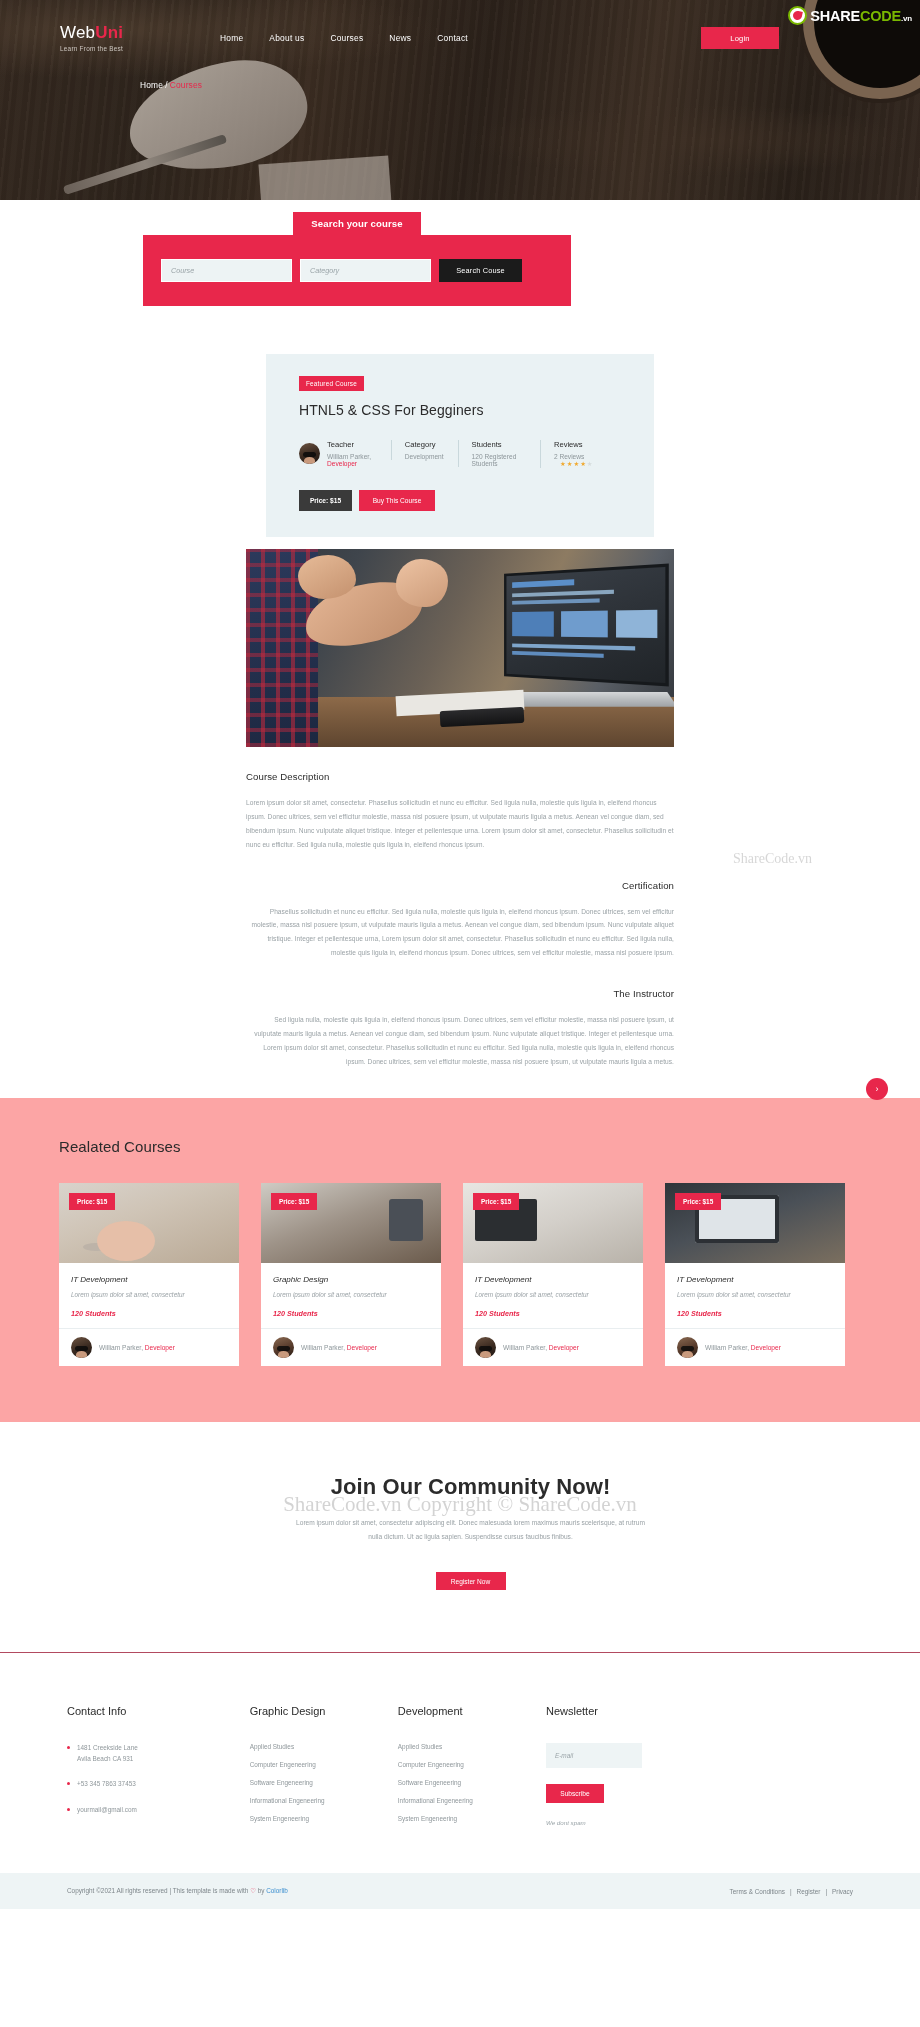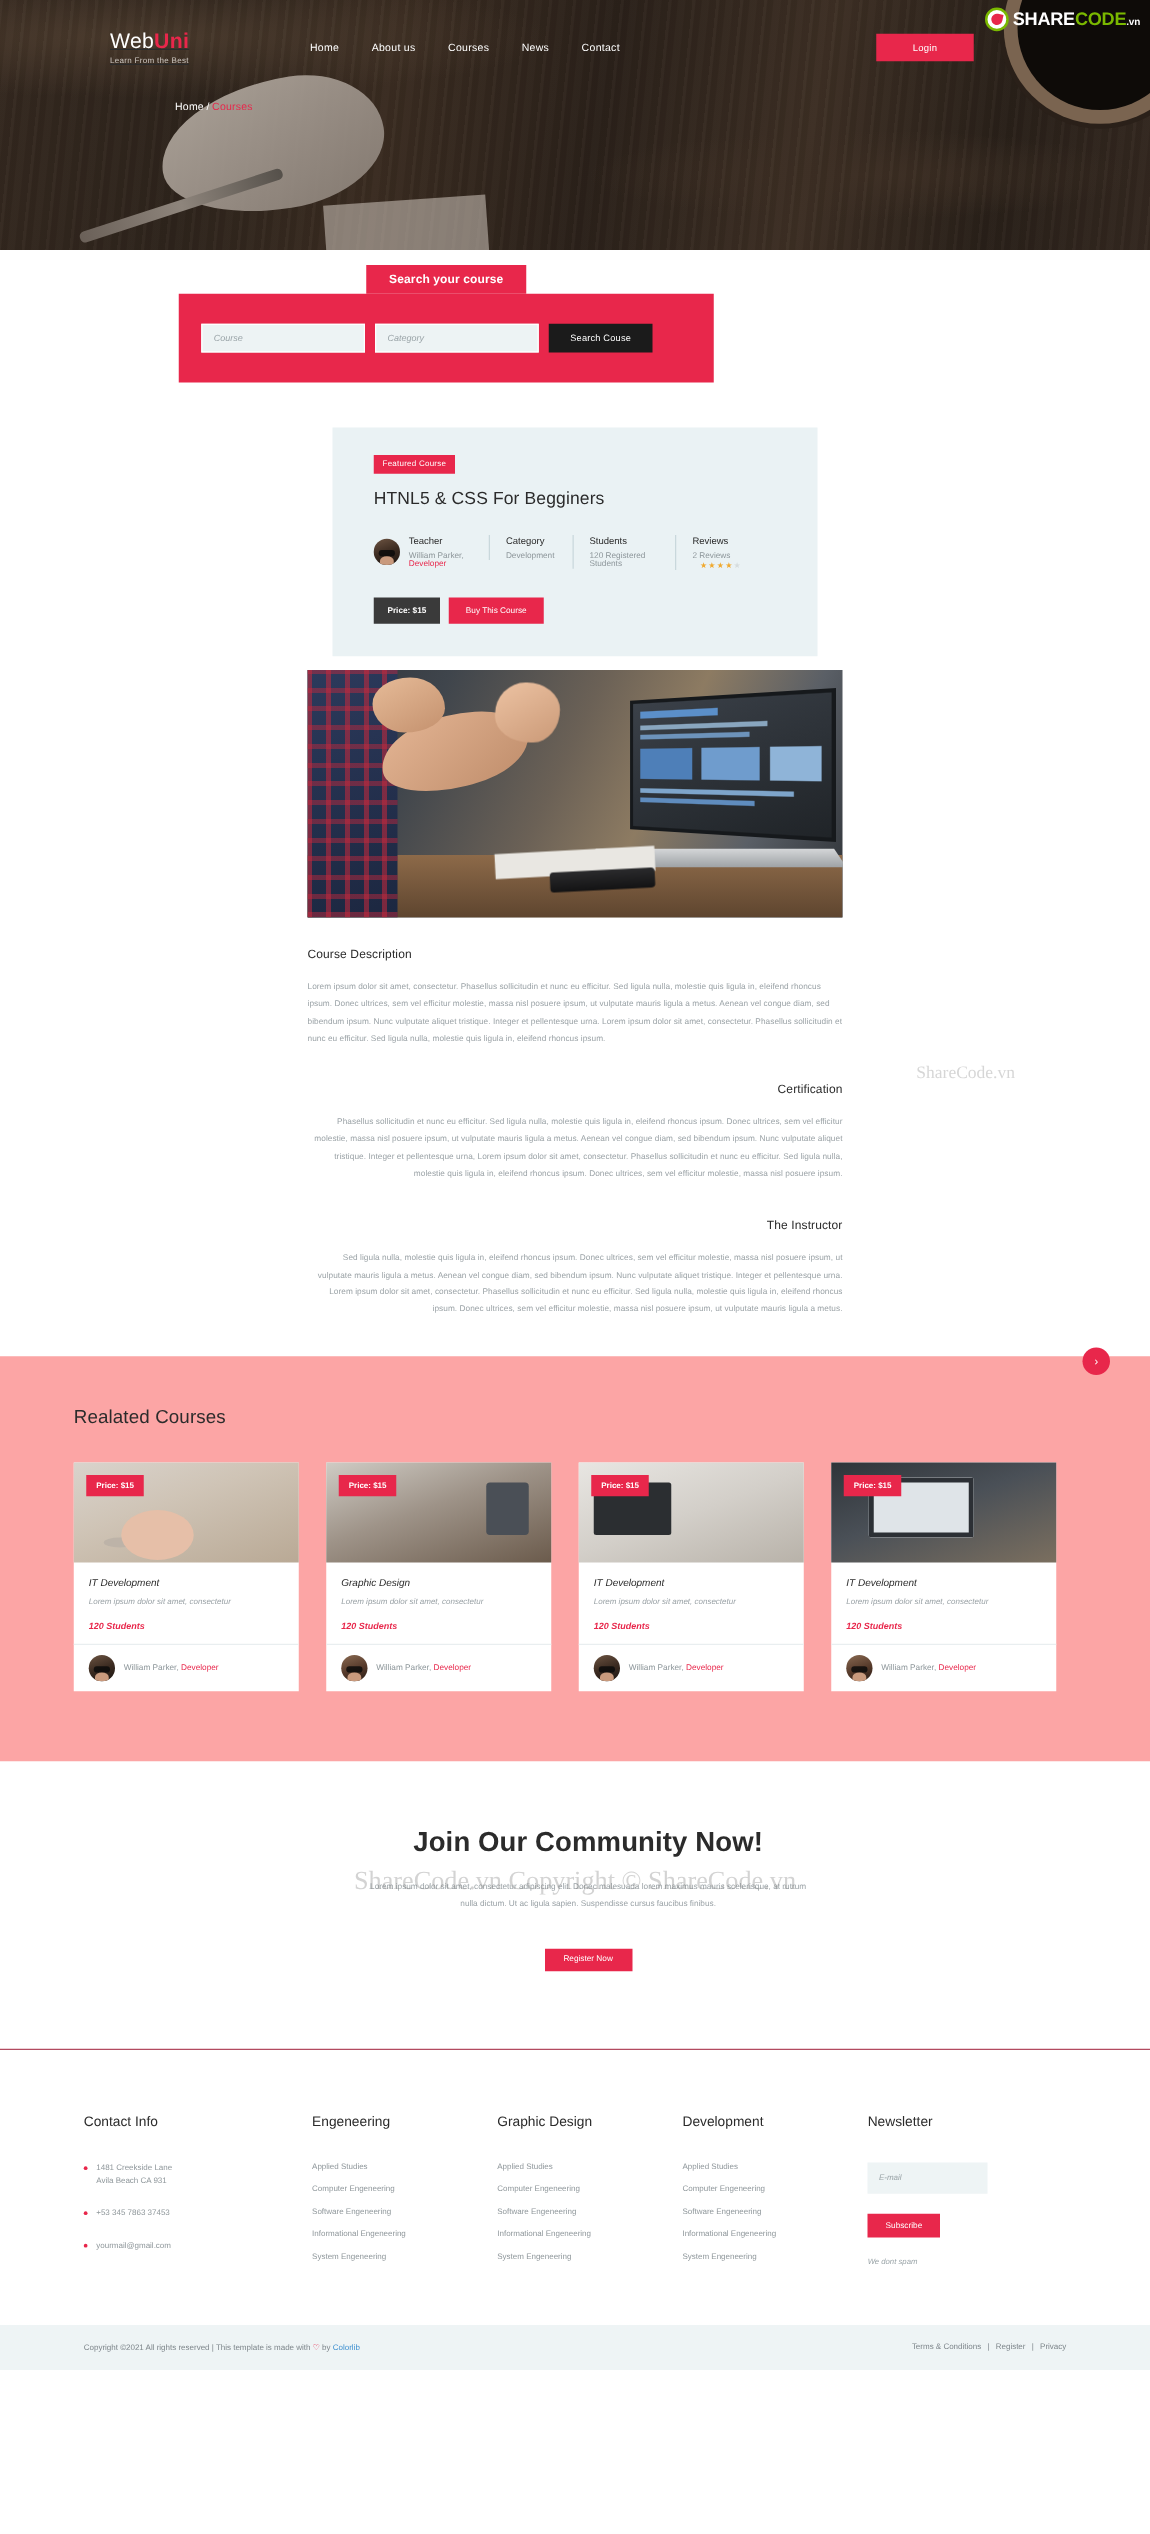--- a/index.html
+++ b/index.html
@@ -59,21 +59,21 @@
     background: #cfc7bd; opacity: .55;
     transform: rotate(-4deg);
   }
 
   .topbar {
     position: relative; z-index: 6;
     display: flex; align-items: center;
     padding: 14px 0 0 0;
     height: 62px;
   }
-  .brand { margin-left: 88px; width: 148px; text-decoration: underline; }
+  .brand { margin-left: 60px; width: 148px; }
   .brand-name { font-size: 17px; font-weight: 400; line-height: 1.1; letter-spacing: .2px; }
   .brand-web { color: #ffffff; }
   .brand-uni { color: #e8274b; font-weight: 700; }
   .brand-tag { color: #cdc7c1; font-size: 6.4px; letter-spacing: .25px; margin-top: 2px; }
 
   .mainnav { display: flex; gap: 26px; margin-left: 12px; }
   .mainnav a {
     color: #ffffff; font-size: 8.4px; text-decoration: none; letter-spacing: .25px;
   }
   .login-btn {
@@ -139,21 +139,21 @@
   .search-field.category { width: 131px; }
   .search-submit {
     width: 83px; height: 23px; background: #1b1b1b; color: #ffffff;
     border: none; font-size: 7.4px; cursor: pointer; letter-spacing: .15px;
     display: flex; align-items: center; justify-content: center;
   }
 
   .spacer-after-search { height: 130px; background: #ffffff; }
 
   
-  .container { width: 388px; margin: 0 auto; }
+  .container { width: 388px; margin: 12px auto; }
   .featured {
     background: #eaf2f4;
     padding: 18px 33px 26px 33px;
   }
   .badge-featured {
     display: inline-block; background: #e8274b; color: #ffffff;
     font-size: 6.4px; padding: 4px 7px; letter-spacing: .2px;
   }
   .featured h1 {
     font-size: 14px; font-weight: 400; color: #2b2b2b;
@@ -633,28 +633,20 @@
         <div class="contact-item">
           <span class="dot"></span>
           <span>+53 345 7863 37453</span>
         </div>
         <div class="contact-item">
           <span class="dot"></span>
           <span>yourmail@gmail.com</span>
         </div>
       </div>
 
-      <div>
-        <h3>Engeneering</h3>
-        <a href="#" class="footlink">Applied Studies</a>
-        <a href="#" class="footlink">Computer Engeneering</a>
-        <a href="#" class="footlink">Software Engeneering</a>
-        <a href="#" class="footlink">Informational Engeneering</a>
-        <a href="#" class="footlink">System Engeneering</a>
-      </div>
 
       <div>
         <h3>Graphic Design</h3>
         <a href="#" class="footlink">Applied Studies</a>
         <a href="#" class="footlink">Computer Engeneering</a>
         <a href="#" class="footlink">Software Engeneering</a>
         <a href="#" class="footlink">Informational Engeneering</a>
         <a href="#" class="footlink">System Engeneering</a>
       </div>
 

